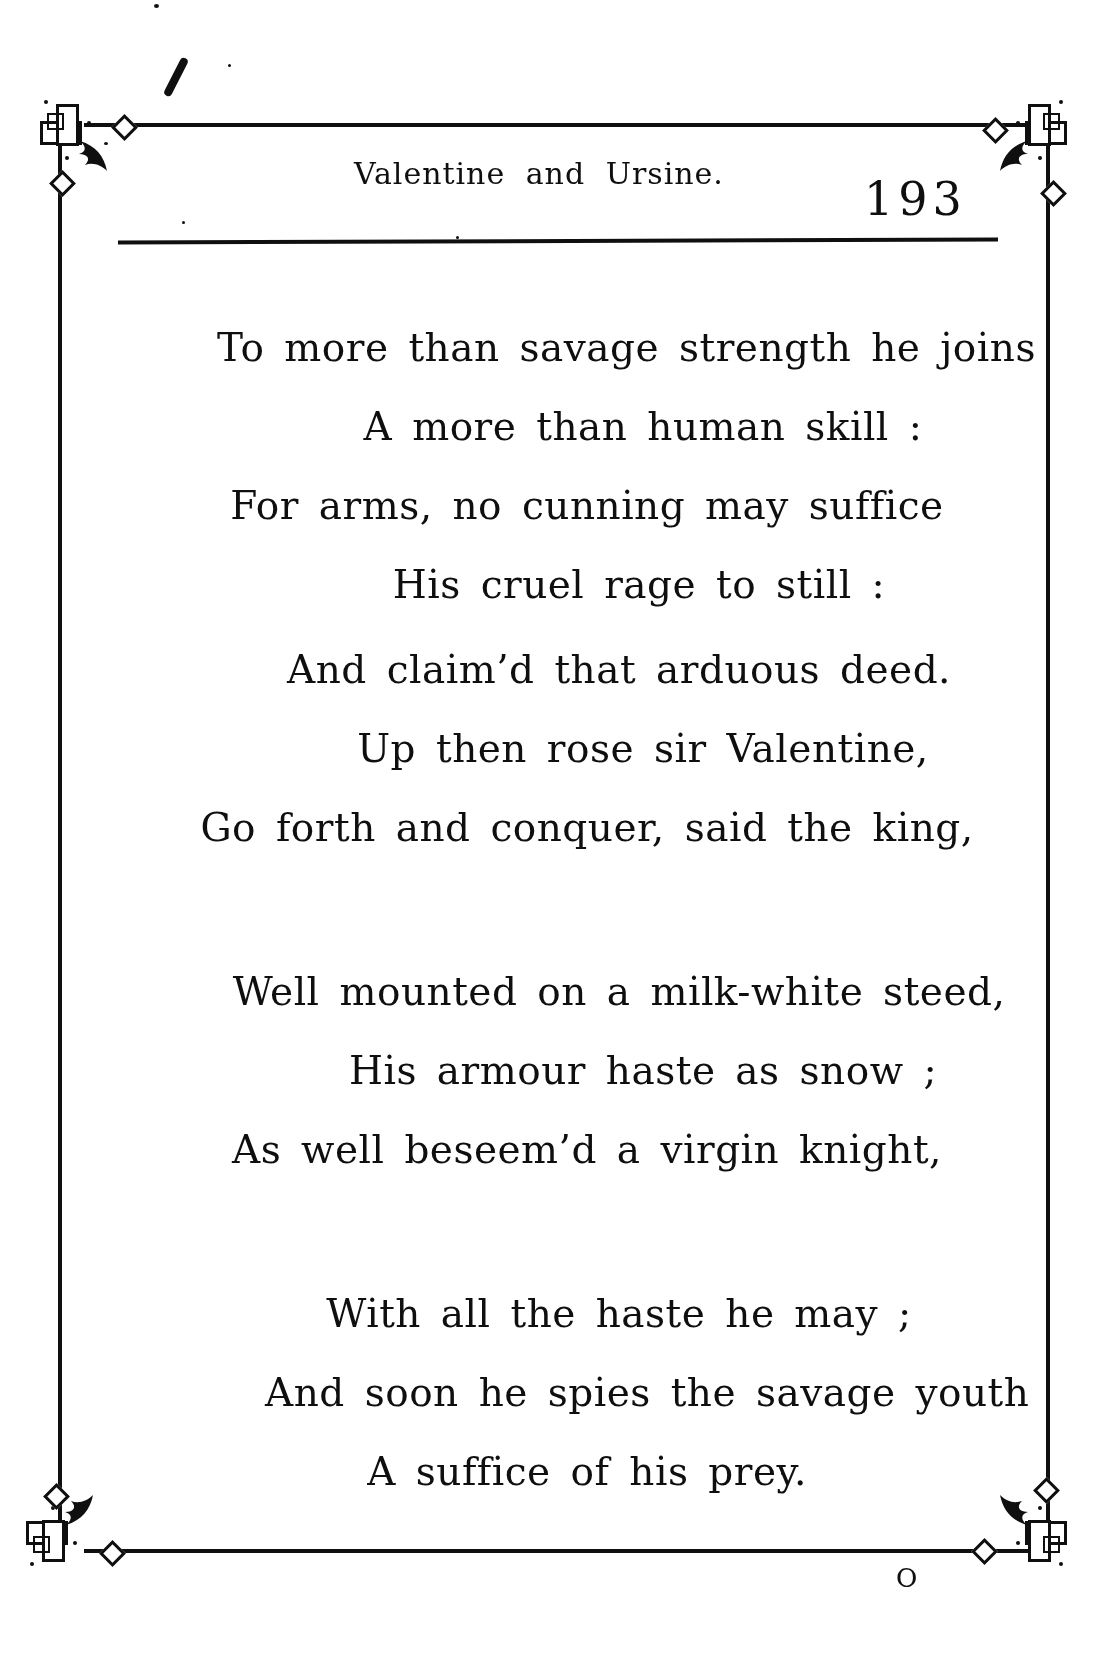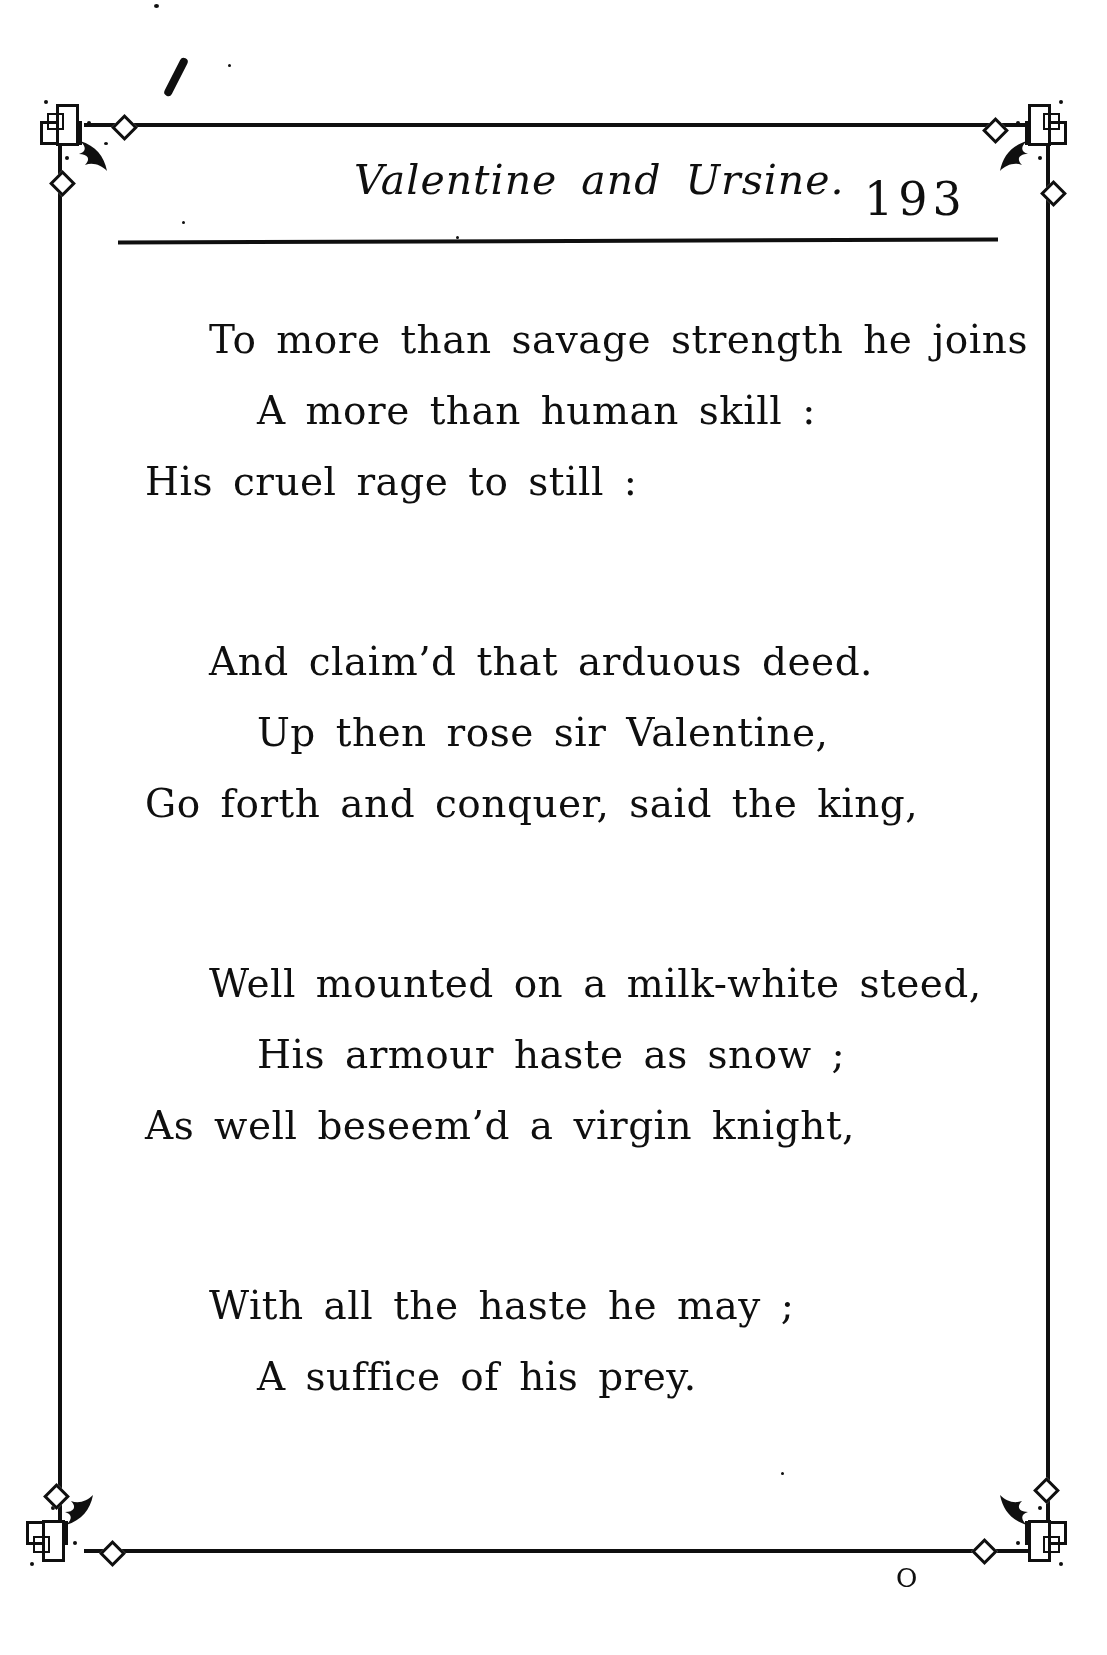--- a/index.html
+++ b/index.html
@@ -26,32 +26,32 @@
                      border:3px solid var(--ink); background:var(--paper); }
   .corner .c-sq    { position:absolute; left:15px; top:19px; width:13px; height:13px;
                      border:2px solid var(--ink); }
   .corner .c-dot   { position:absolute; width:4px; height:4px; border-radius:50%;
                      background:var(--ink); }
   .corner .c-leaf  { position:absolute; left:42px; top:44px; width:34px; height:34px; }
   #corner-tr { transform:scaleX(-1); }
   #corner-bl { transform:scaleY(-1); }
   #corner-br { transform:scale(-1,-1); }
   
-  #title { position:absolute; left:354px; top:156px; font-style:italic;
-           font-size:41px; word-spacing:10px; letter-spacing:1px; white-space:nowrap; }
+  #title { position:absolute; left:354px; top:156px; 
+           font-size:30px; word-spacing:10px; letter-spacing:1px; white-space:nowrap; }
   #pageno { position:absolute; left:864px; top:172px; font-size:46px;
             letter-spacing:5px; }
   #head-rule { position:absolute; left:118px; top:239px; width:880px; height:4px;
                background:var(--ink); transform:rotate(-0.18deg); }
   
   .stanza { position:absolute; left:137px; width:900px; }
   #stanza-0 { top:300px; } #stanza-1 { top:622px; }
   #stanza-2 { top:944px; } #stanza-3 { top:1266px; }
-  .line { margin:8px; font-size:39px; line-height:63px; word-spacing:7px;
-          letter-spacing:0.5px; white-space:nowrap; }
+  .line { margin:16px; font-size:39px; line-height:63px; word-spacing:7px;
+          letter-spacing:0.5px; white-space:nowrap;text-align:center; }
   .line:nth-child(1) { padding-left:64px; }
   .line:nth-child(2) { padding-left:112px; }
   .line:nth-child(3) { padding-left:0; }
   .line:nth-child(4) { padding-left:104px; }
   
   #sig { position:absolute; left:896px; top:1563px; font-size:26px; }
   
   .speck { position:absolute; background:var(--ink); border-radius:50%; z-index:2; }
   #slash { position:absolute; left:172px; top:56px; width:8px; height:42px;
            background:var(--ink); border-radius:4px; transform:rotate(27deg); z-index:2; }
@@ -118,34 +118,36 @@
   </svg>
 </div>
 
 <div id="title">Valentine and Ursine.</div>
 <div id="pageno">193</div>
 <div id="head-rule"></div>
 
 <div class="stanza" id="stanza-0">
   <p class="line">To more than savage strength he joins</p>
   <p class="line">A more than human skill :</p>
+  <p class="line">For arms, no cunning may suffice</p>
   <p class="line">His cruel rage to still :</p>
 </div>
 <div class="stanza" id="stanza-1">
   <p class="line">And claim’d that arduous deed.</p>
   <p class="line">Up then rose sir Valentine,</p>
   <p class="line">Go forth and conquer, said the king,</p>
 </div>
 <div class="stanza" id="stanza-2">
   <p class="line">Well mounted on a milk-white steed,</p>
   <p class="line">His armour haste as snow ;</p>
   <p class="line">As well beseem’d a virgin knight,</p>
 </div>
 <div class="stanza" id="stanza-3">
   <p class="line">With all the haste he may ;</p>
+  <p class="line">And soon he spies the savage youth</p>
   <p class="line">A suffice of his prey.</p>
 </div>
 
 <div id="sig">O</div>
 
 <div id="slash"></div>
 <div class="speck" style="left:154px;top:4px;width:5px;height:4px;"></div>
 <div class="speck" style="left:228px;top:64px;width:3px;height:3px;"></div>
 <div class="speck" style="left:104px;top:142px;width:4px;height:3px;"></div>
 <div class="speck" style="left:182px;top:221px;width:3px;height:3px;"></div>

